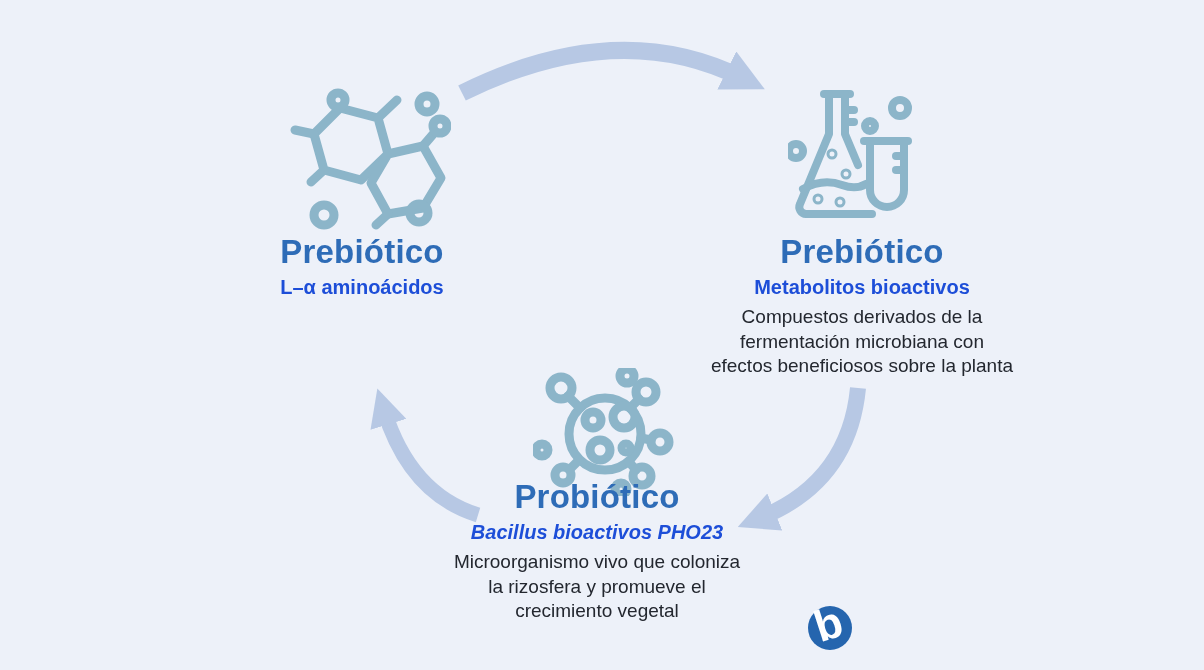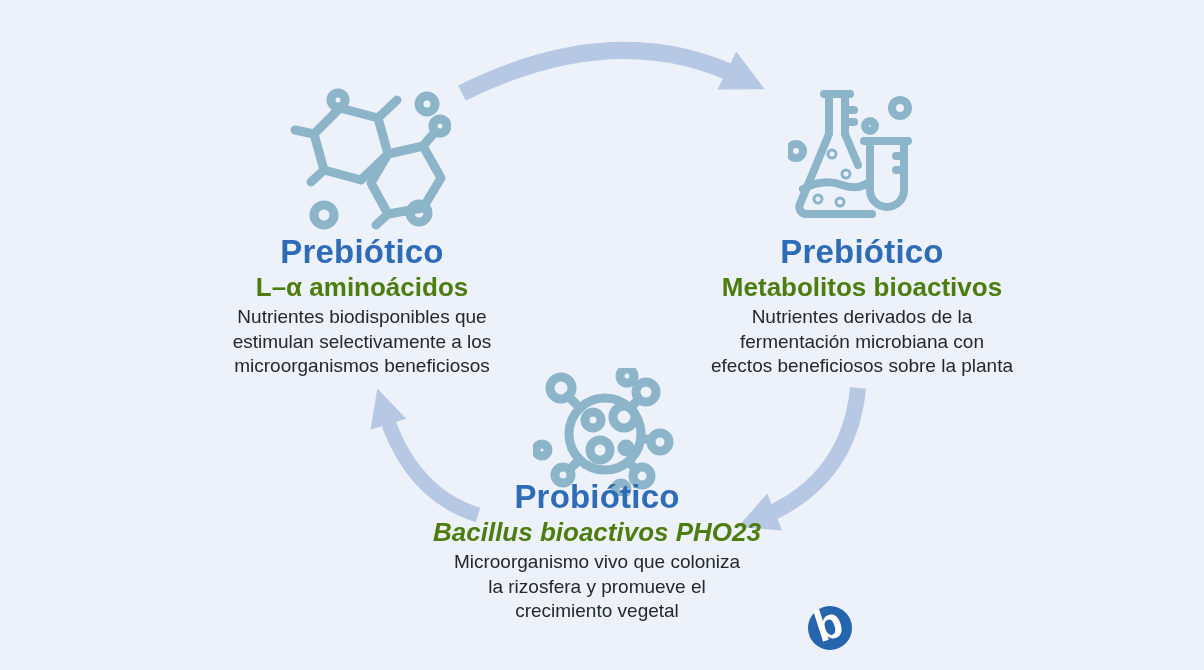--- a/index.html
+++ b/index.html
@@ -16,22 +16,22 @@
   .node-icon{position:absolute;z-index:2;}
   .node-title{
     color:#2e6cb7;
     font-size:33px;
     font-weight:600;
     line-height:38px;
     letter-spacing:0.2px;
     margin:0;
   }
   .node-subtitle{
-    color:#4d7c0f;
-    font-size:26px;
+    color:#1d4ed8;
+    font-size:20px;
     font-weight:700;
     line-height:29px;
     margin:2px 0 0 0;
     text-align:center;
   }
   .node-subtitle.italic{font-style:italic;}
   .node-desc{
     color:#23272f;
     font-size:19px;
     font-weight:400;
@@ -125,29 +125,26 @@
     <circle cx="67" cy="82" r="10"></circle>
     <circle cx="93" cy="80" r="4"></circle>
     <circle cx="94" cy="8" r="7"></circle>
     <circle cx="9" cy="82" r="6"></circle>
     <circle cx="88" cy="121" r="6"></circle>
   </svg>
 
   <div class="node" style="left:192px;top:233px;width:340px;">
     <div class="node-title">Prebiótico</div>
     <div class="node-subtitle">L–α aminoácidos</div>
-    <div class="node-desc">Nutrientes biodisponibles que
-estimulan selectivamente a los
-microorganismos beneficiosos</div>
   </div>
 
   <div class="node" style="left:682px;top:233px;width:360px;">
     <div class="node-title">Prebiótico</div>
     <div class="node-subtitle">Metabolitos bioactivos</div>
-    <div class="node-desc">Nutrientes derivados de la
+    <div class="node-desc">Compuestos derivados de la
 fermentación microbiana con
 efectos beneficiosos sobre la planta</div>
   </div>
 
   <div class="node" style="left:417px;top:478px;width:360px;">
     <div class="node-title">Probiótico</div>
     <div class="node-subtitle italic">Bacillus bioactivos PHO23</div>
     <div class="node-desc">Microorganismo vivo que coloniza
 la rizosfera y promueve el
 crecimiento vegetal</div>

